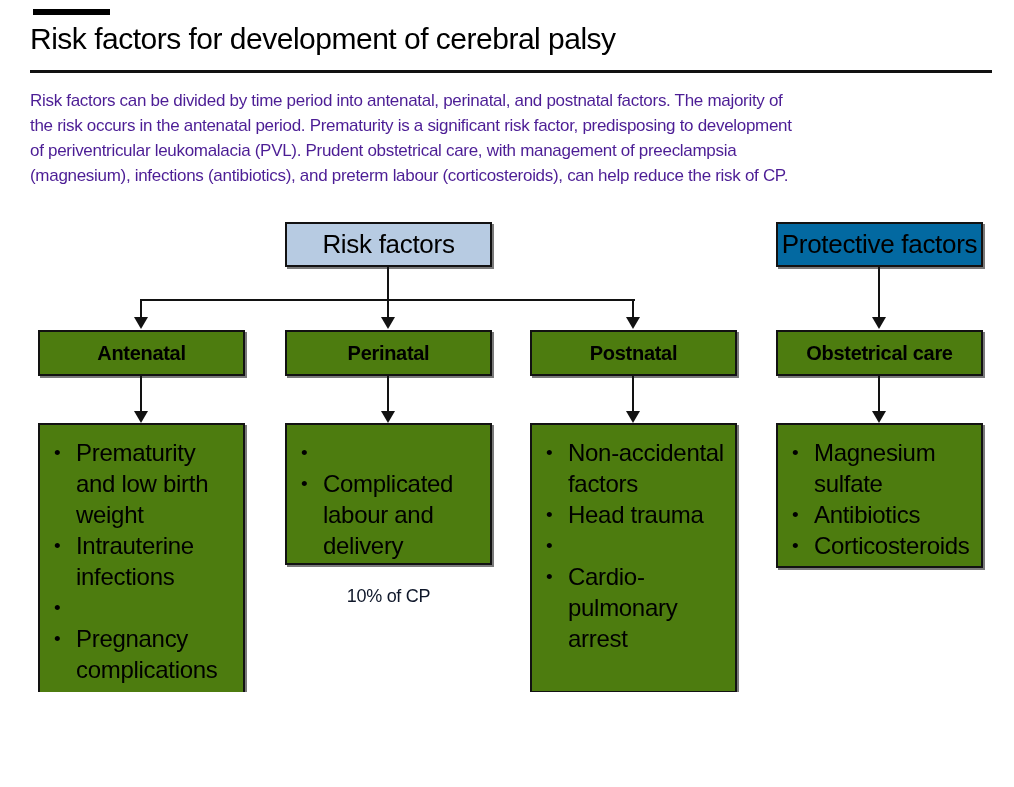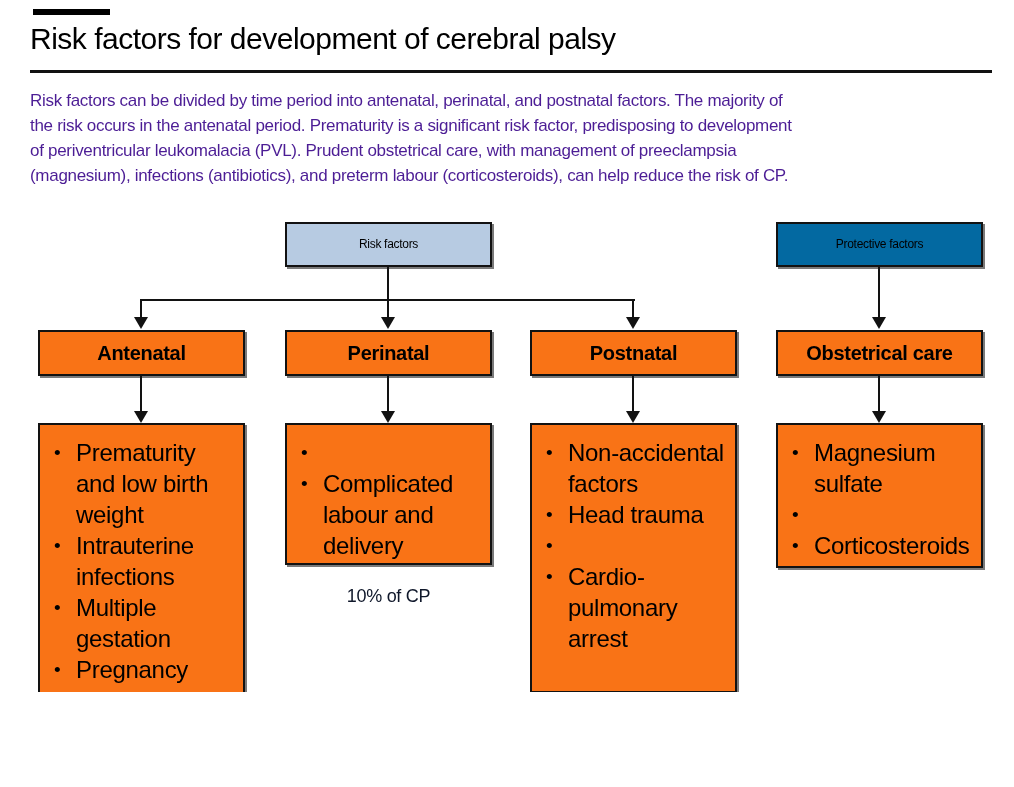--- a/index.html
+++ b/index.html
@@ -17,25 +17,25 @@
   .rule { position:absolute; left:30px; top:70px; width:962px; height:3px; background:#121212; }
   .intro {
     position:absolute; left:30px; top:88px; width:960px;
     font-size:17px; line-height:25px; letter-spacing:-0.3px;
     white-space:pre-line; margin:0; color:#4c1d95;
   }
 
   
   .box {
     position:absolute; box-sizing:border-box;
-    border:2px solid #121212; background:#f97316;
+    border:2px solid #121212; background:#4d7c0f;
     box-shadow:2px 2px 0 #7a7a7a;
     text-align:center;
   }
-  .topbox { top:222px; width:207px; height:45px; font-size:12px; line-height:41px; letter-spacing:-0.3px; }
+  .topbox { top:222px; width:207px; height:45px; font-size:26px; line-height:41px; letter-spacing:-0.3px; }
   .blue  { background:#b7cbe2; }
   .pink  { background:#0369a1; }
   .catbox { top:330px; width:207px; height:46px; font-weight:700; font-size:20px; line-height:42px; letter-spacing:-0.3px; }
   .listbox { top:423px; width:207px; text-align:left; padding:12px 6px 6px 14px; }
 
   .c1 { left:38px; }  .c2 { left:285px; }  .c3 { left:530px; }  .c4 { left:776px; }
   .h1 { height:299px; } .h2 { height:142px; } .h3 { height:270px; } .h4 { height:145px; }
 
   .li { display:flex; align-items:flex-start; }
   .bu { width:22px; flex:0 0 22px; font-size:19px; line-height:31px; }
@@ -136,22 +136,20 @@
 and low birth
 weight</span>
     </div>
     <div class="li">
       <span class="bu">•</span>
       <span class="it">Intrauterine
 infections</span>
     </div>
     <div class="li">
       <span class="bu">•</span>
-      <span class="it">Multiple
-gestation</span>
     </div>
     <div class="li">
       <span class="bu">•</span>
       <span class="it">Pregnancy
 complications</span>
     </div>
   </div>
 
   <div class="box listbox c2 h2">
     <div class="li">
@@ -187,20 +185,21 @@
   </div>
 
   <div class="box listbox c4 h4">
     <div class="li">
       <span class="bu">•</span>
       <span class="it">Magnesium
 sulfate</span>
     </div>
     <div class="li">
       <span class="bu">•</span>
+      <span class="it">Antibiotics</span>
     </div>
     <div class="li">
       <span class="bu">•</span>
       <span class="it">Corticosteroids</span>
     </div>
   </div>
 
   <div class="caption cap1">70-80% of CP</div>
   <div class="caption cap2">10% of CP</div>
 

